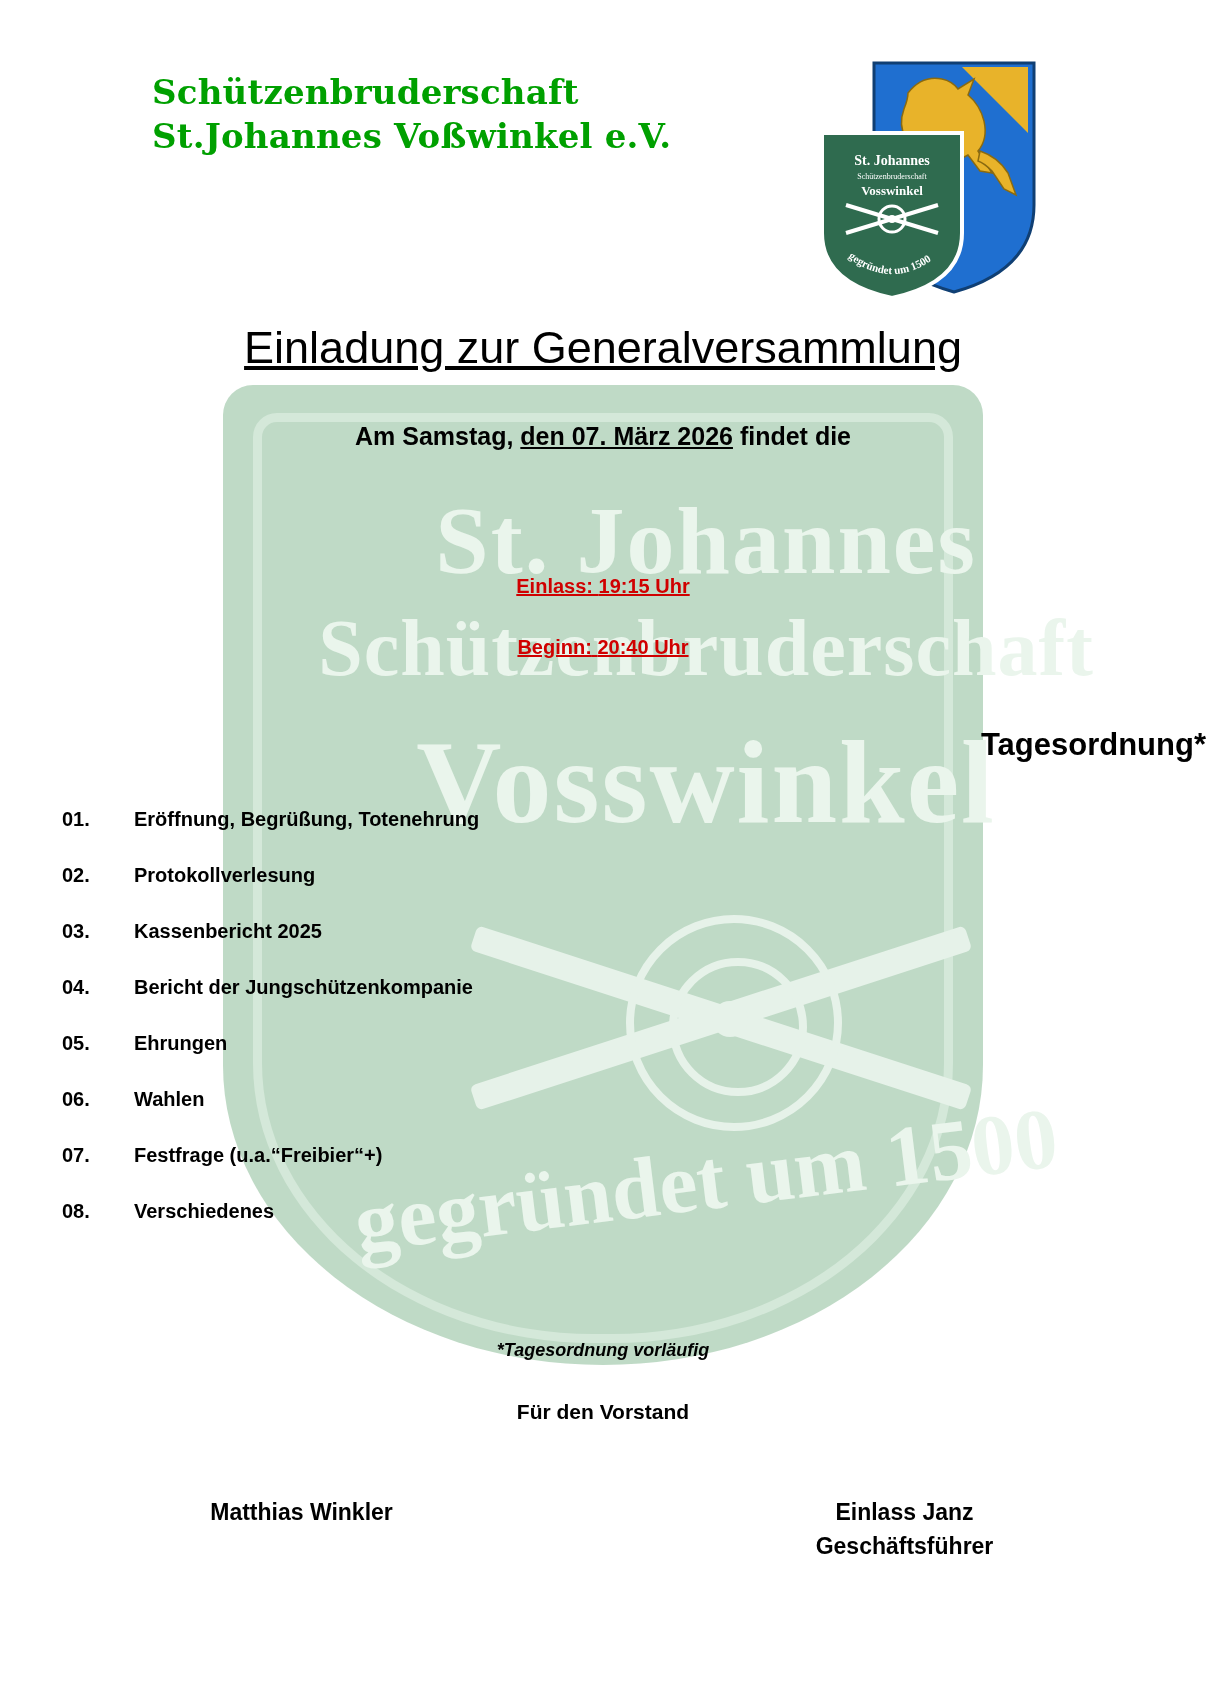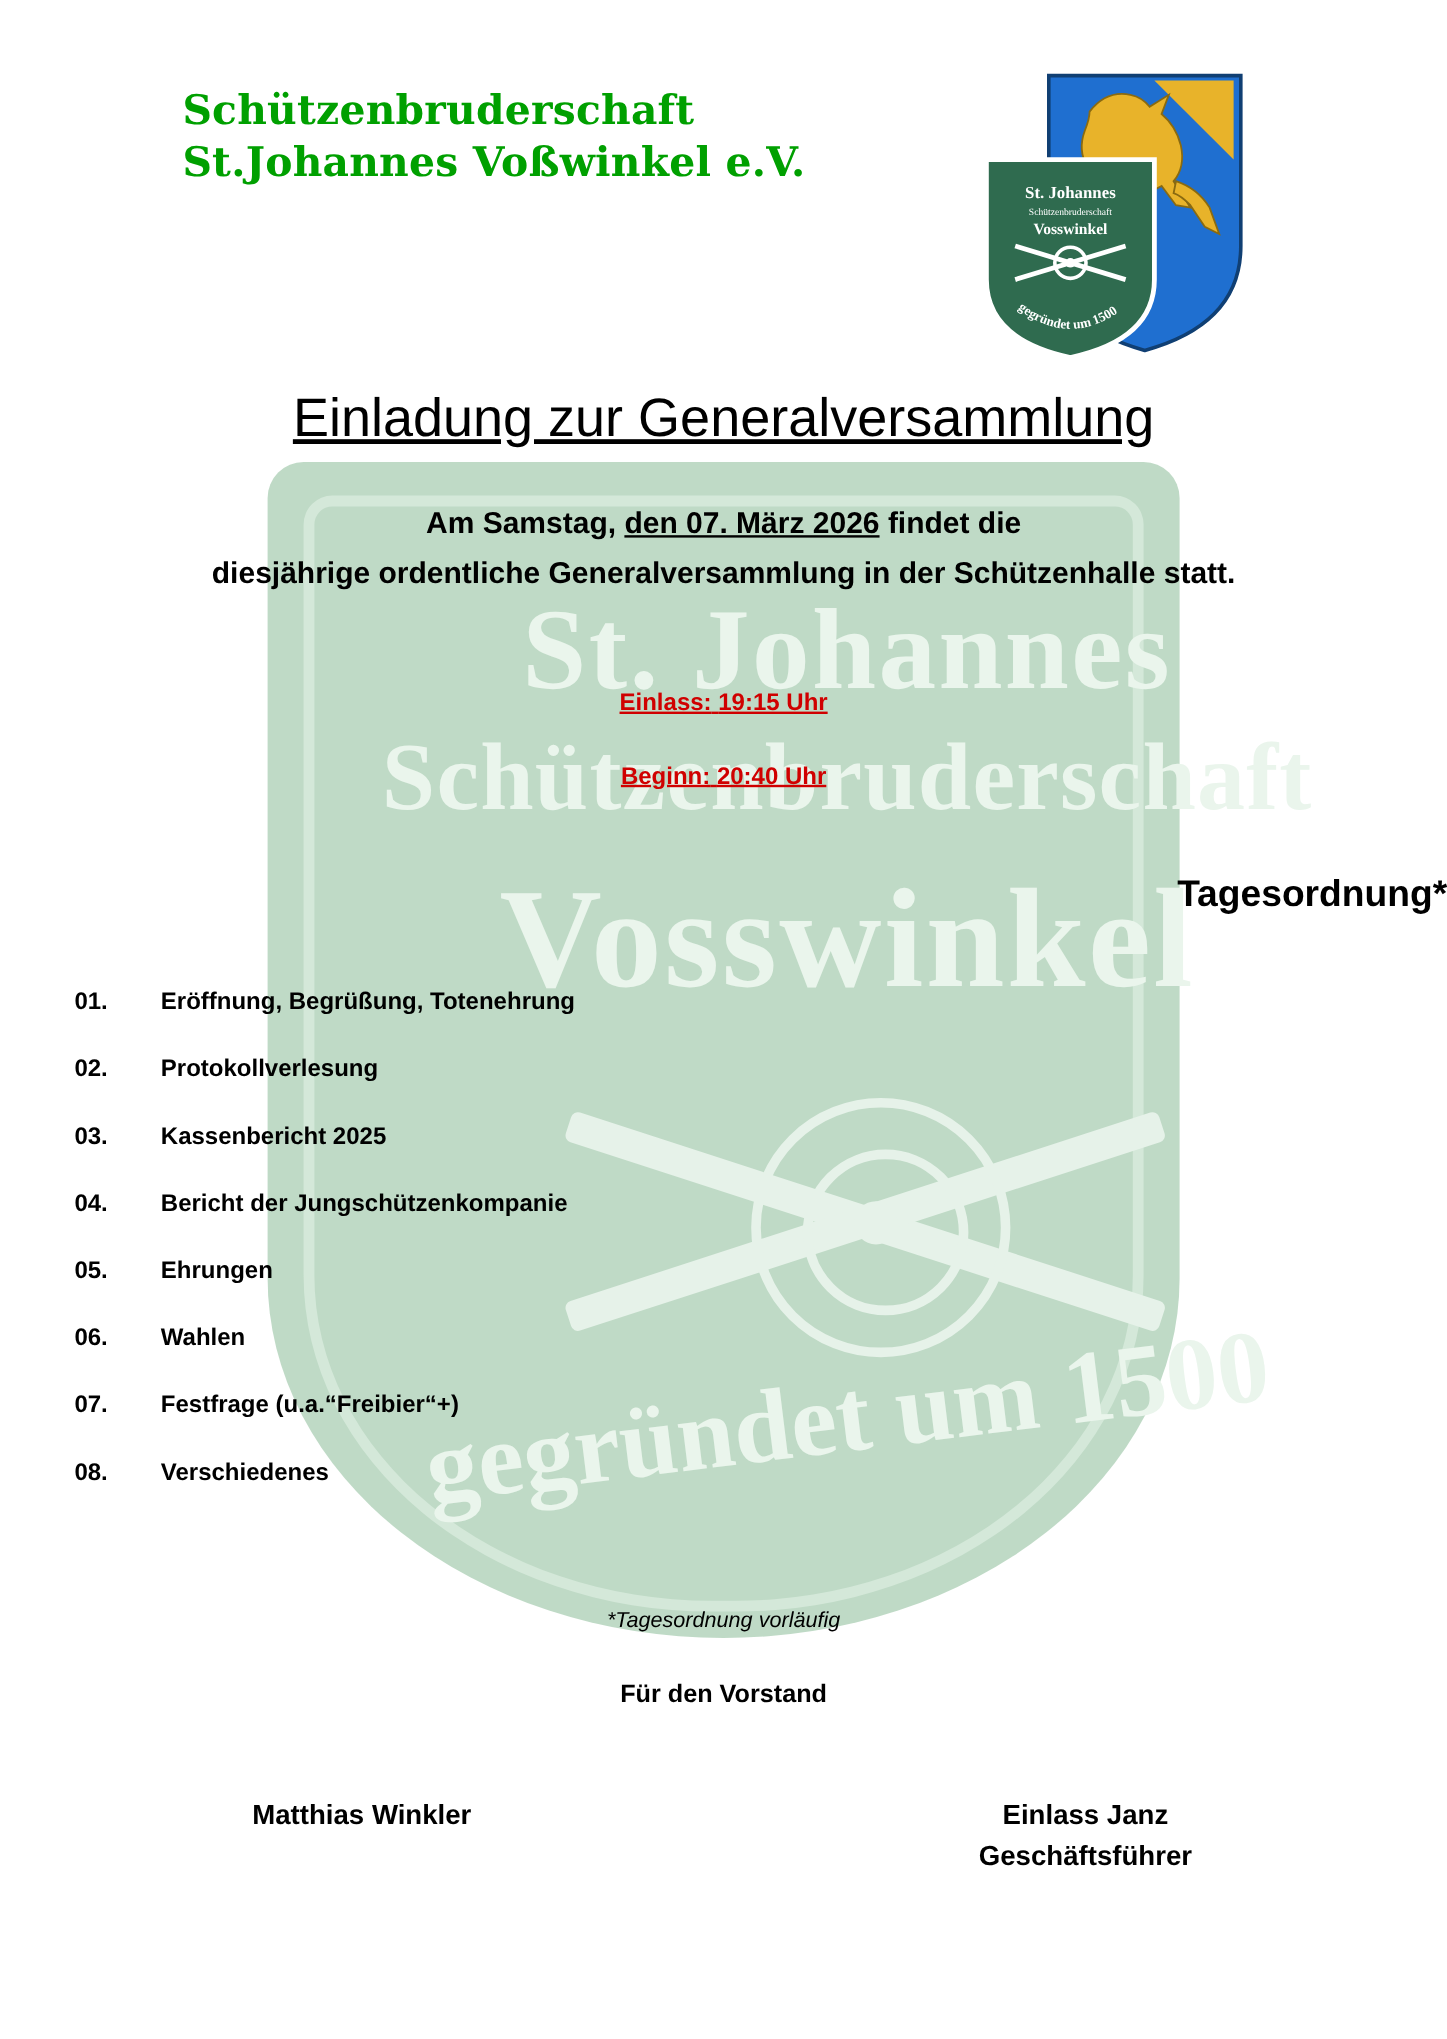--- a/index.html
+++ b/index.html
@@ -182,21 +182,20 @@
     font-size: 31px;
     font-weight: bold;
     color: #000;
   }
 
   .agenda {
     position: absolute;
     left: 62px;
     top: 808px;
     width: 1000px;
-    margin-top: 16px;
   }
   .agenda-row {
     display: flex;
     align-items: baseline;
     height: 56px;
     font-size: 20px;
     font-weight: bold;
     color: #000;
   }
   .agenda-num {
@@ -205,21 +204,21 @@
   }
   .agenda-label { flex: 1 1 auto; }
 
   .footnote {
     position: absolute;
     left: 0;
     top: 1340px;
     width: 1206px;
     text-align: center;
     font-size: 18px;
-    font-weight: normal;
+    font-weight: bold;
     font-style: italic;
     color: #000;
   }
   .for-board {
     position: absolute;
     left: 0;
     top: 1400px;
     width: 1206px;
     text-align: center;
     font-size: 21px;
@@ -290,21 +289,20 @@
     </text>
   </svg>
 </div>
 
 <div class="content">
 
   <div class="title">Einladung zur Generalversammlung</div>
 
   <div class="intro">
     <span>Am Samstag, </span><u>den 07. März 2026</u><span> findet die</span>
-    <div>diesjährige ordentliche Generalversammlung in der Schützenhalle statt.</div>
   </div>
 
   <div class="times">
     <div class="time-line">
       <span>Einlass:</span>
       <span>19:15 Uhr</span>
     </div>
     <div class="time-line">
       <span>Beginn:</span>
       <span>20:40 Uhr</span>

